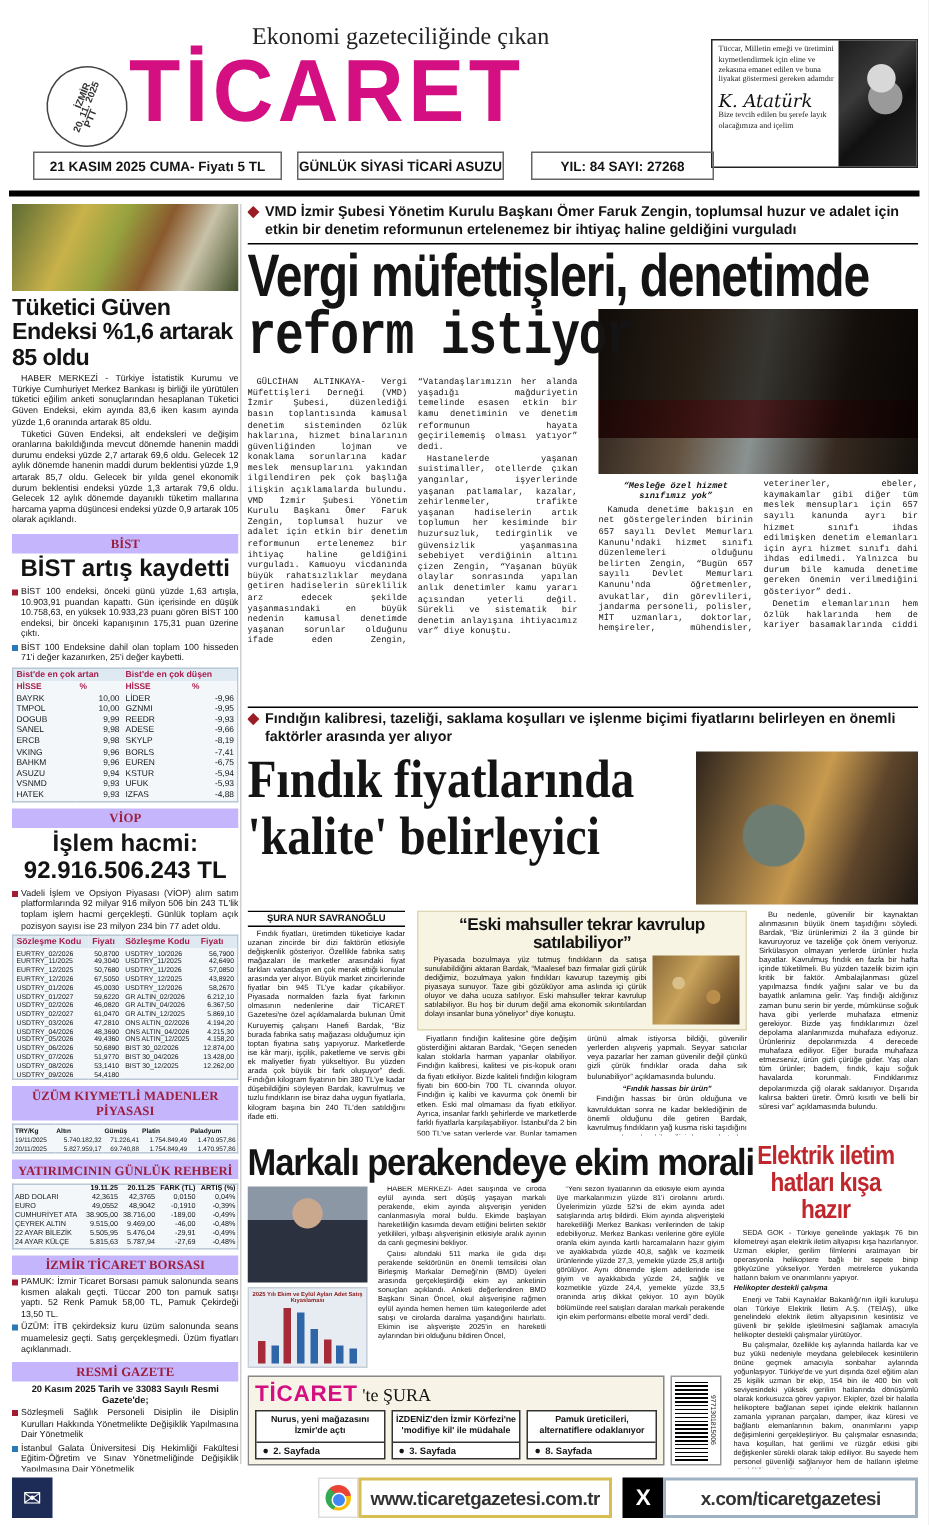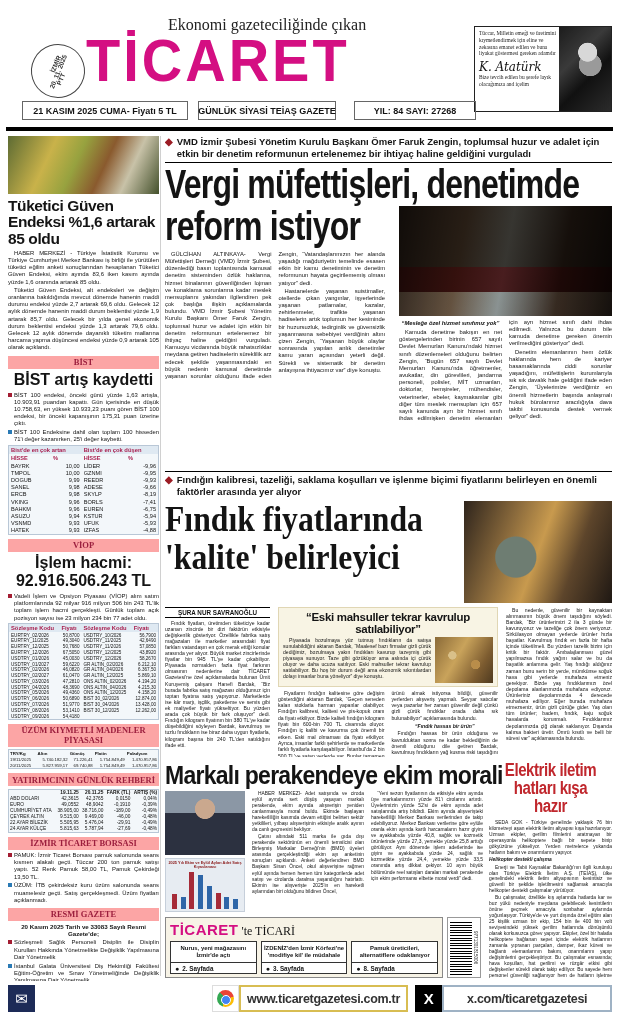--- a/index.html
+++ b/index.html
@@ -54,21 +54,21 @@
   .portrait { width:80px; height:64px; background:
       radial-gradient(circle at 50% 28%, #caa88e 0 16%, transparent 17%),
       linear-gradient(180deg,#8b97a5 0 35%, #2c3140 35% 100%); }
 
   
   .sidebar { position:absolute; left:8px; top:136px; width:151px; height:845px; overflow:hidden; }
   .consumer-title { font-size:15.5px; font-weight:800; letter-spacing:-0.4px; line-height:1.05;
                     margin:4px 0 3px; }
   .paras p { text-align:justify; text-indent:6px; margin-bottom:1px; }
   .side-body { font-size:5.9px; line-height:1.22; }
-  .sec-head { background:#fca5a5; color:#9c1f3e; font-family:"Liberation Serif", serif;
+  .sec-head { background:#c4b5fd; color:#9c1f3e; font-family:"Liberation Serif", serif;
               font-weight:bold; text-align:center; font-size:8.5px; padding:1.5px 0; margin:4px 0 2.5px; }
   .side-title { font-size:16px; font-weight:800; text-align:center; margin:1px 0 2.5px; }
   .bullets { font-size:5.9px; line-height:1.22; }
   .bullet { display:flex; gap:2px; margin-bottom:1.5px; }
   .sq { flex:none; width:4px; height:4px; margin-top:1px; }
   .sq.r { background:#a31d32; } .sq.b { background:#2a7ab5; }
   .bt { text-align:justify; }
   table { border-collapse:collapse; width:100%; }
   .side-table { background:#f3f7fa; border:1px solid #b9c7d6; margin-bottom:2px; }
   .side-table th { color:#a81d4d; font-size:5.6px; text-align:left; padding:1px 2px; }
@@ -85,21 +85,21 @@
   .reh-table th:first-child, .reh-table td:first-child { text-align:left; }
   .resmi-sub { font-size:6.2px; font-weight:bold; text-align:center; margin-bottom:2px; }
 
   
   .main { position:absolute; left:165px; top:134px; width:447px; height:845px; overflow:hidden; }
   .kicker { display:flex; gap:4px; font-size:9.5px; font-weight:700; line-height:1.25; margin:2px 0 2px; }
   .diamond { color:#9b1c24; font-size:10px; flex:none; }
   .thin-rule { height:1px; background:#000; margin:2px 0 1px; }
   .lead-h1 { font-size:40px; font-weight:800; letter-spacing:-1px; white-space:nowrap;
              transform:scaleX(0.8); transform-origin:0 0; height:42px; line-height:1.0; }
-  .lead-row { display:flex; gap:14px; }
+  .lead-row { display:flex; gap:14px;font-family:Liberation Mono, monospace; }
   .lead-left { width:220px; } .lead-right { width:221px; }
   .body2col { column-count:2; column-gap:7px; font-size:5.8px; line-height:1.24; }
   .body2col p, .paras p { text-align:justify; text-indent:6px; margin-bottom:1px; }
   p.subhead { font-weight:bold; font-style:italic; text-indent:0; text-align:center; margin:1.5px 0; }
   .lead-left .body2col { height:218px; overflow:hidden; margin-top:3px; }
   .lead-right .body2col { height:106px; overflow:hidden; margin-top:3px; }
 
   .findik-row { display:flex; gap:6px; margin-top:3px; }
   .findik-left { flex:1; }
   .findik-h { font-family:"Liberation Serif", serif; font-size:36px; font-weight:800;
@@ -180,21 +180,21 @@
     <div class="ata-box">
       <div class="ata-text">
         <div class="ata-quote">Tüccar, Milletin emeği ve üretimini kıymetlendirmek için eline ve zekasına emanet edilen ve buna liyakat göstermesi gereken adamdır</div>
         <div class="ata-sign">K. Atatürk</div>
         <div class="ata-oath">Bize tevcih edilen bu şerefe layık olacağımıza and içelim</div>
       </div>
       <div class="ata-photo"></div>
     </div>
     <div class="mast-row">
       <div class="mast-box mb1">21 KASIM 2025 CUMA- Fiyatı 5 TL</div>
-      <div class="mast-box mb2">GÜNLÜK SİYASİ TEİAŞ GAZETE</div>
+      <div class="mast-box mb2">GÜNLÜK SİYASİ TİCARİ ASUZU</div>
       <div class="mast-box mb3">YIL: 84 SAYI: 27268</div>
     </div>
   </header>
   <div class="black-rule"></div>
   <div class="vline"></div>
 
   <aside class="sidebar">
     <div class="photo side-photo"></div>
     <h2 class="consumer-title">Tüketici Güven Endeksi %1,6 artarak 85 oldu</h2>
     <div class="paras side-body">
@@ -607,21 +607,21 @@
           <div class="body2col retail-body">
               <p>HABER MERKEZİ- Adet satışında ve ciroda eylül ayında sert düşüş yaşayan markalı perakende, ekim ayında alışverişin yeniden canlanmasıyla moral buldu. Ekimde başlayan hareketliliğin kasımda devam ettiğini belirten sektör yetkilileri, yılbaşı alışverişinin etkisiyle aralık ayının da canlı geçmesini bekliyor.</p>
               <p>Çatısı altındaki 511 marka ile gıda dışı perakende sektörünün en önemli temsilcisi olan Birleşmiş Markalar Derneği'nin (BMD) üyeleri arasında gerçekleştirdiği ekim ayı anketinin sonuçları açıklandı. Anketi değerlendiren BMD Başkanı Sinan Öncel, okul alışverişine rağmen eylül ayında hemen hemen tüm kategorilerde adet satışı ve cirolarda daralma yaşandığını hatırlattı. Ekimin ise alışverişte 2025'in en hareketli aylarından biri olduğunu bildiren Öncel,</p>
               <p>“Yeni sezon fiyatlarının da etkisiyle ekim ayında üye markalarımızın yüzde 81'i cirolarını artırdı. Üyelerimizin yüzde 52'si de ekim ayında adet satışlarında artış bildirdi. Ekim ayında alışverişteki hareketliliği Merkez Bankası verilerinden de takip edebiliyoruz. Merkez Bankası verilerine göre eylüle oranla ekim ayında kartlı harcamaların hazır giyim ve ayakkabıda yüzde 40,8, sağlık ve kozmetik ürünlerinde yüzde 27,3, yemekte yüzde 25,8 arttığı görülüyor. Aynı dönemde işlem adetlerinde ise giyim ve ayakkabıda yüzde 24, sağlık ve kozmetikte yüzde 24,4, yemekte yüzde 33,5 oranında artış dikkat çekiyor. 10 ayın büyük bölümünde reel satışları daralan markalı perakende için ekim performansı elbette moral verdi” dedi.</p>
             </div>
         </div>
         <div class="bugun-row">
           <div class="bugun-box">
             <div class="bugun-head">
               <span class="bugun-logo">TİCARET</span>
-              <span class="bugun-suffix">'te TİCARİ</span>
+              <span class="bugun-suffix">'te ŞURA</span>
             </div>
             <div class="teasers">
               <div class="teaser">
                 <div class="teaser-text">Nurus, yeni mağazasını İzmir'de açtı</div>
                 <div class="teaser-page">
                     <span class="dot">●</span>
                     <span>2. Sayfada</span>
                   </div>
               </div>
               <div class="teaser">

